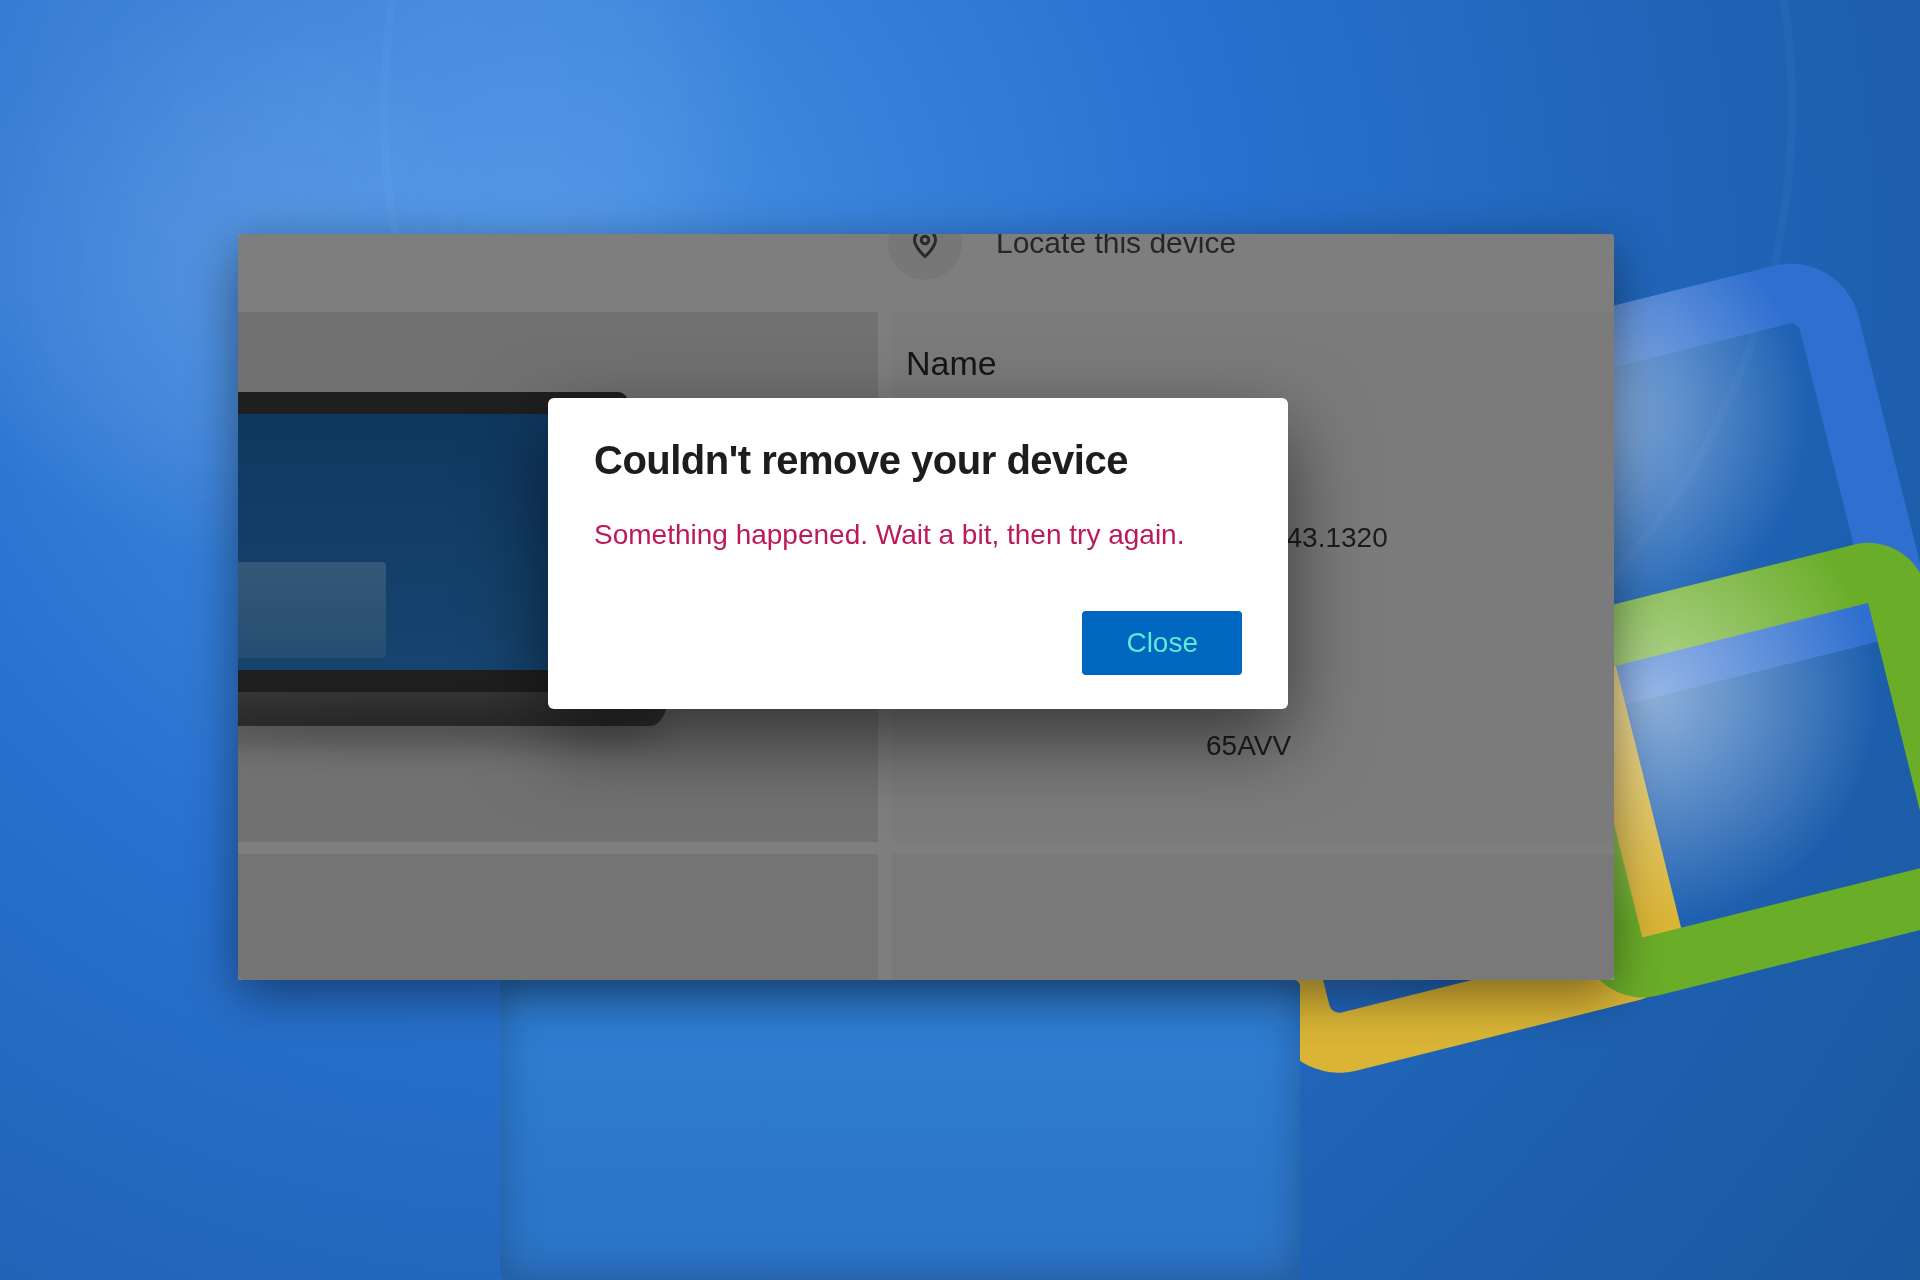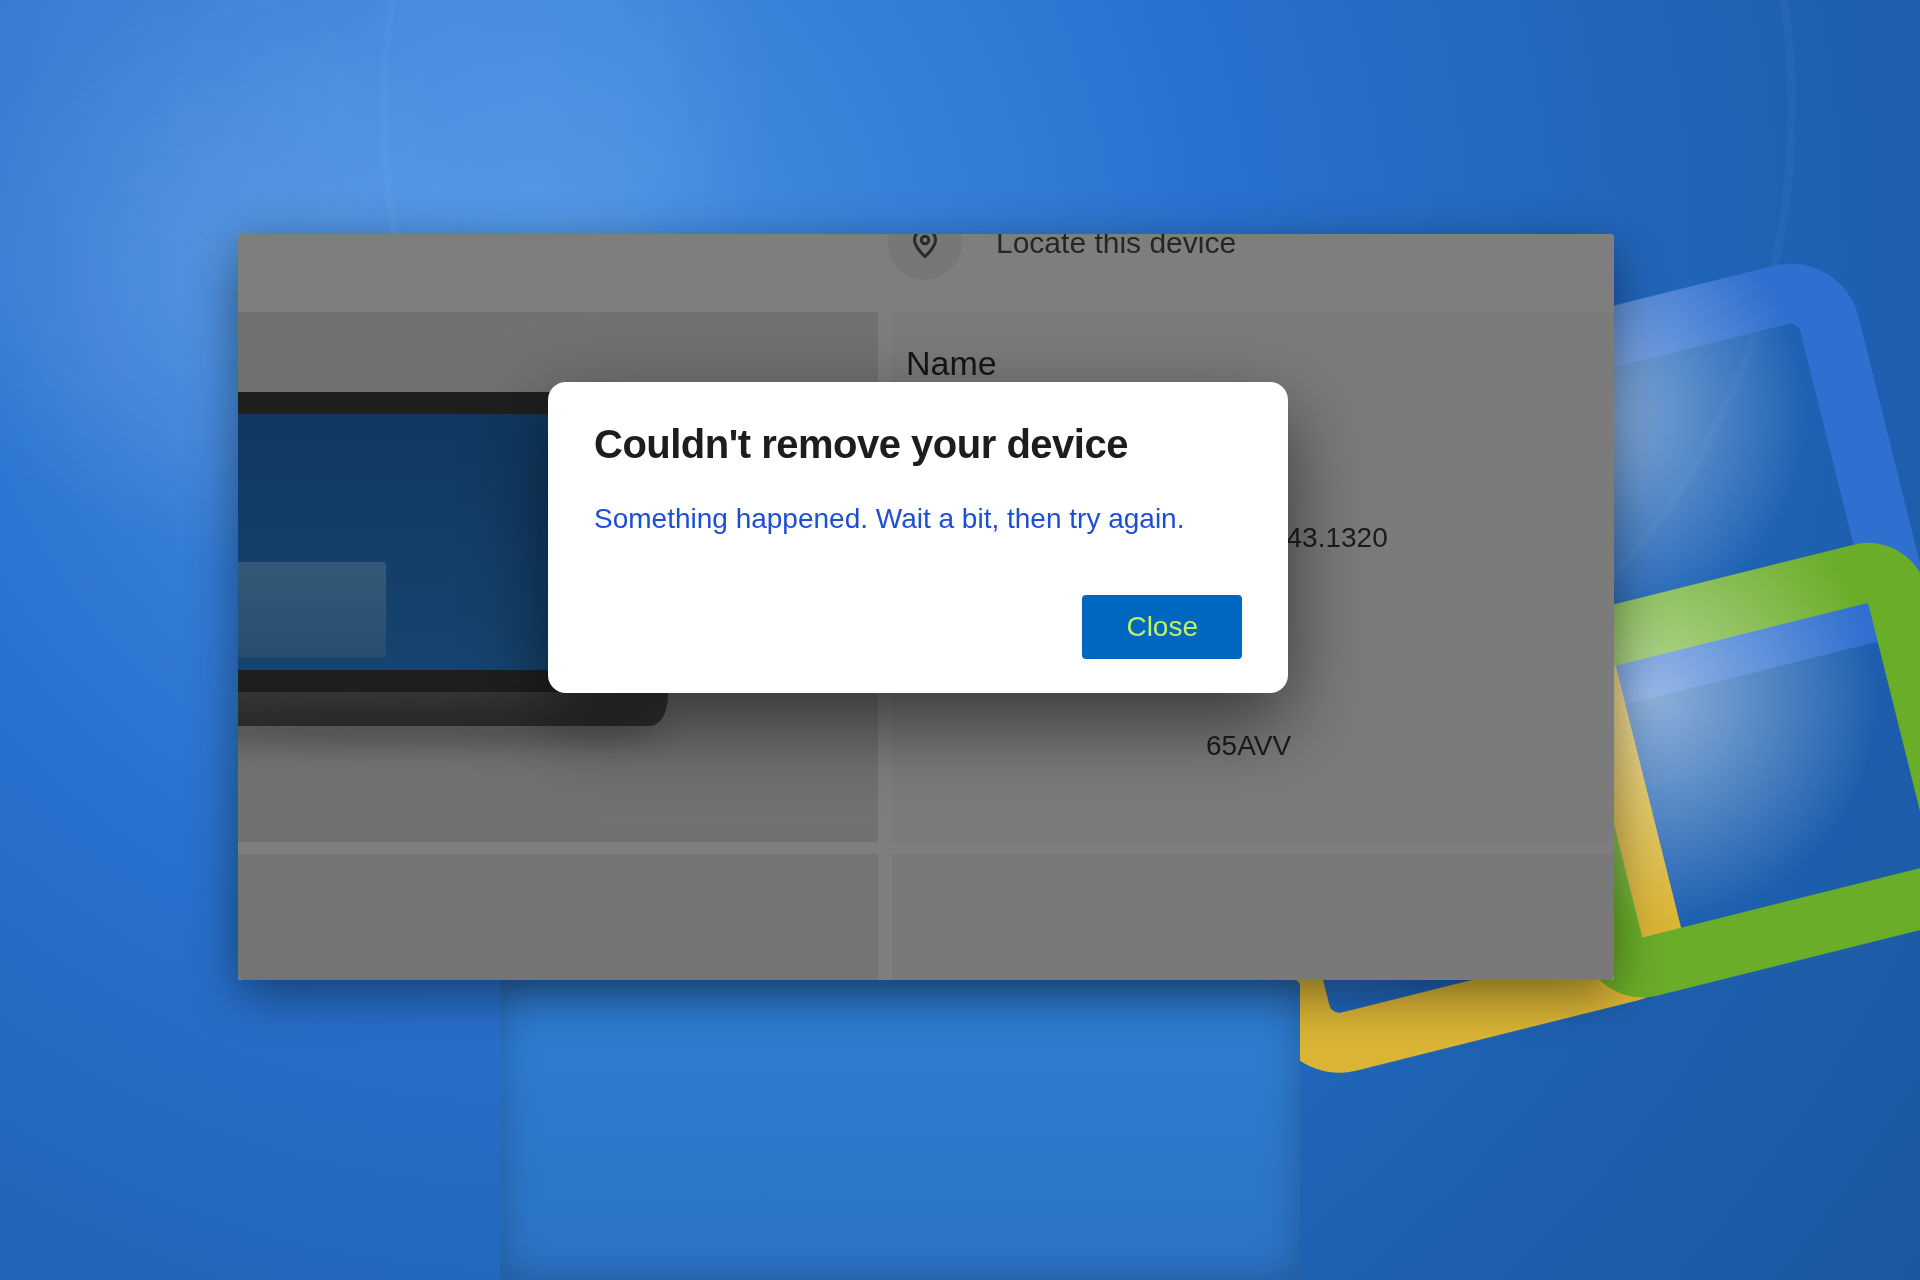--- a/index.html
+++ b/index.html
@@ -178,45 +178,45 @@
   }
   .lower-right {
     position: absolute; left: 654px; top: 620px; right: 0; height: 130px;
     background: #f3f3f3; z-index: 2;
   }
 
   
   .dialog {
     position: absolute;
     left: 310px;
-    top: 148px;
+    top: 164px;
     width: 740px;
     background: #ffffff;
-    border-radius: 18px;
+    border-radius: 6px;
     box-shadow: 0 30px 80px rgba(0,0,0,0.55);
     z-index: 10;
     padding: 40px 46px 34px 46px;
     box-sizing: border-box;
   }
   .dialog h1 {
     margin: 0 0 36px 0;
     font-size: 40px;
     font-weight: 700;
     color: #1d1d1d;
     letter-spacing: -0.5px;
   }
   .dialog p {
     margin: 0 0 60px 0;
     font-size: 28px;
-    color: #1d4ed8;
+    color: #be185d;
   }
   .dialog .actions { text-align: right; }
   .dialog button {
     background: #0067c0;
-    color: #bef264;
+    color: #5eead4;
     border: none;
     font-size: 28px;
     padding: 16px 44px;
     border-radius: 4px;
     cursor: pointer;
   }
 
   
   .bottom-panel {
     position: absolute;

